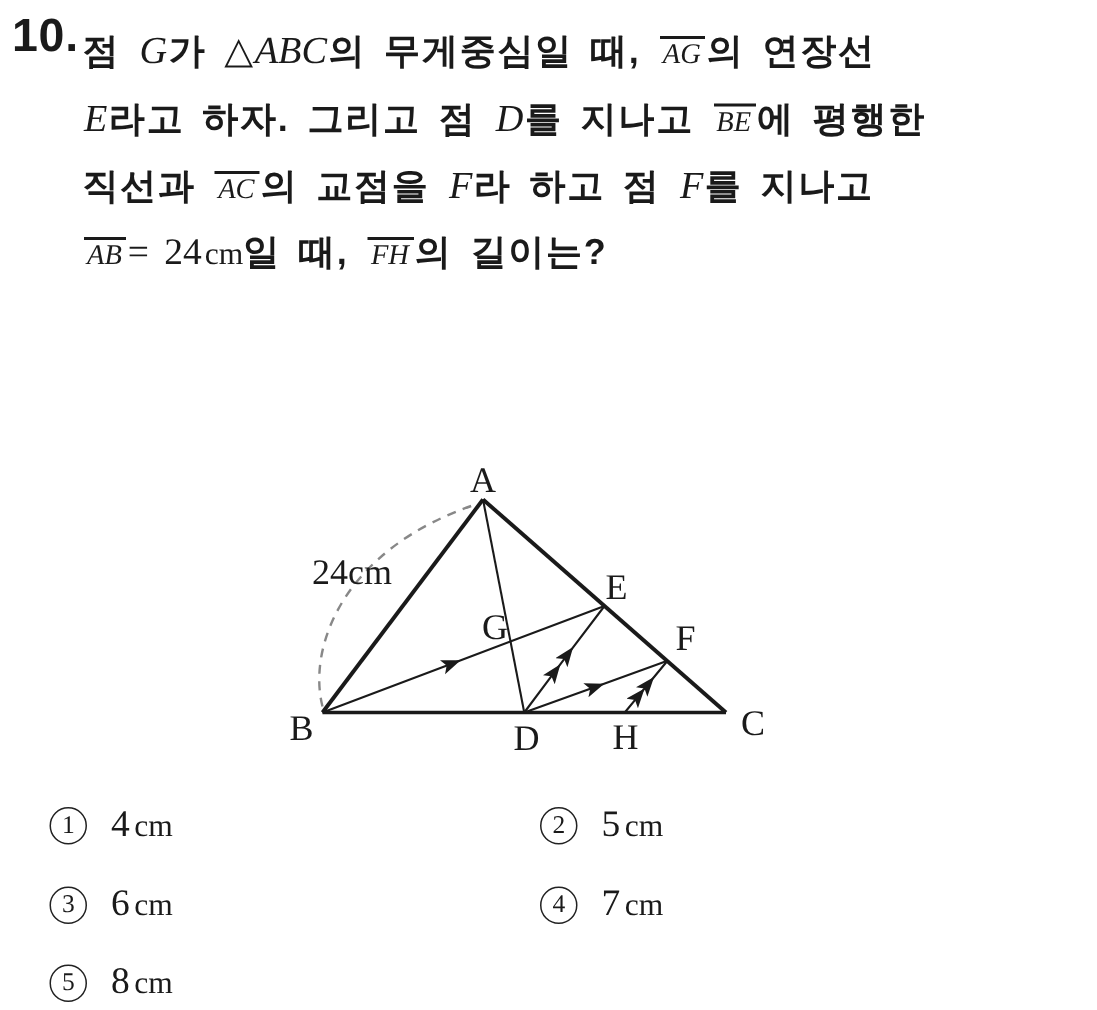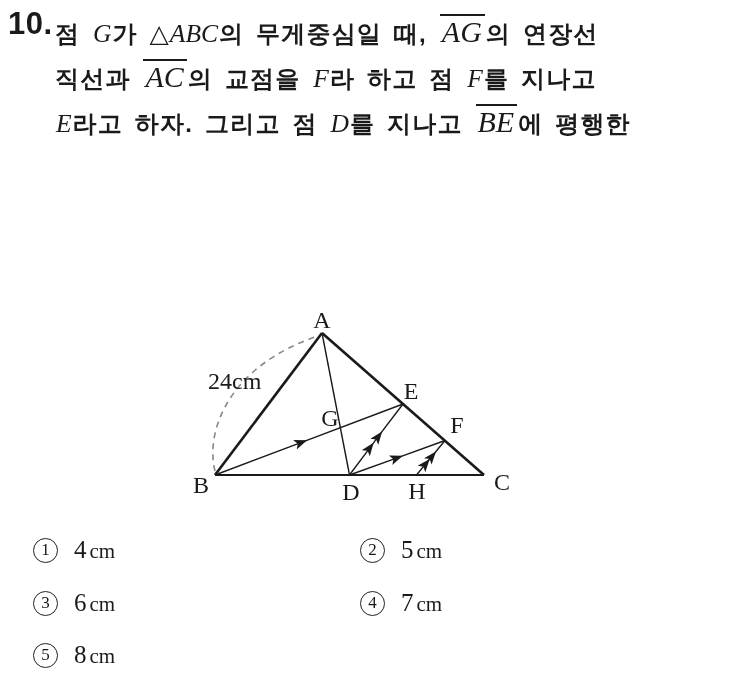--- a/index.html
+++ b/index.html
@@ -10,21 +10,21 @@
   }
   .qnum {
     position:absolute; left:8px; top:6px;
     font-size:31px; font-weight:bold; letter-spacing:0.5px;
     font-family:"Liberation Sans", sans-serif;
   }
   .qtext { position:absolute; left:55px; top:11px; width:670px; }
   .qline { height:45px; line-height:45px; white-space:nowrap; word-spacing:4px; }
   .k  { font-family:"Liberation Sans", sans-serif; font-weight:bold; font-size:24px; letter-spacing:1.2px; }
   .m  { font-family:"Liberation Serif", serif; font-style:italic; font-size:25.5px; padding:0 1px; }
-  .o  { font-family:"Liberation Serif", serif; font-style:italic; font-size:30px;
+  .o  { font-family:"Liberation Serif", serif; font-style:italic; font-size:19px;
         display:inline-block; line-height:1.02; border-top:2px solid #1a1a1a;
         padding:1px 3px 0 2px; margin:0 1px; }
   .r  { font-family:"Liberation Serif", serif; font-size:25px; }
   .rc { font-family:"Liberation Serif", serif; font-size:21px; padding-left:2px; }
   .figure-wrap { position:absolute; left:150px; top:300px; width:400px; height:215px; }
   .options { position:absolute; left:0; top:0; width:731px; height:673px; pointer-events:none; }
   .option { position:absolute; display:flex; align-items:center; }
   .onum {
     width:25px; height:25px; border:1.7px solid #222; border-radius:50%;
     display:flex; align-items:center; justify-content:center; box-sizing:border-box;
@@ -36,22 +36,23 @@
   svg text { fill:#1a1a1a; }
 </style>
 </head>
 <body>
 
 <div class="page">
 
   <span class="qnum">10.</span>
   <div class="qtext">
       <div class="qline"><span class="k">점 </span><span class="m">G</span><span class="k">가 </span><span class="r">△</span><span class="m">ABC</span><span class="k">의 무게중심일 때, </span><span class="o">AG</span><span class="k">의 연장선</span></div>
+      <div class="qline"><span class="m">E</span><span class="k">라고 하자. 그리고 점 </span><span class="m">D</span><span class="k">를 지나고 </span><span class="o">BE</span><span class="k">에 평행한</span></div>
       <div class="qline"><span class="k">직선과 </span><span class="o">AC</span><span class="k">의 교점을 </span><span class="m">F</span><span class="k">라 하고 점 </span><span class="m">F</span><span class="k">를 지나고</span></div>
-      <div class="qline"><span class="m">E</span><span class="k">라고 하자. 그리고 점 </span><span class="m">D</span><span class="k">를 지나고 </span><span class="o">BE</span><span class="k">에 평행한</span></div>
+      <div class="qline"><span class="o">AB</span><span class="r">= 24</span><span class="rc">cm</span><span class="k">일 때, </span><span class="o">FH</span><span class="k">의 길이는?</span></div>
     </div>
 
   <div class="figure-wrap">
     <svg width="400" height="215" viewBox="150 300 400 215">
       <defs>
         <marker id="arw" markerWidth="14" markerHeight="12" refX="7" refY="5" orient="auto" markerUnits="userSpaceOnUse">
           <path d="M0,0 L13,5 L0,10 L3,5 Z" fill="#1a1a1a"></path>
         </marker>
       </defs>
 

